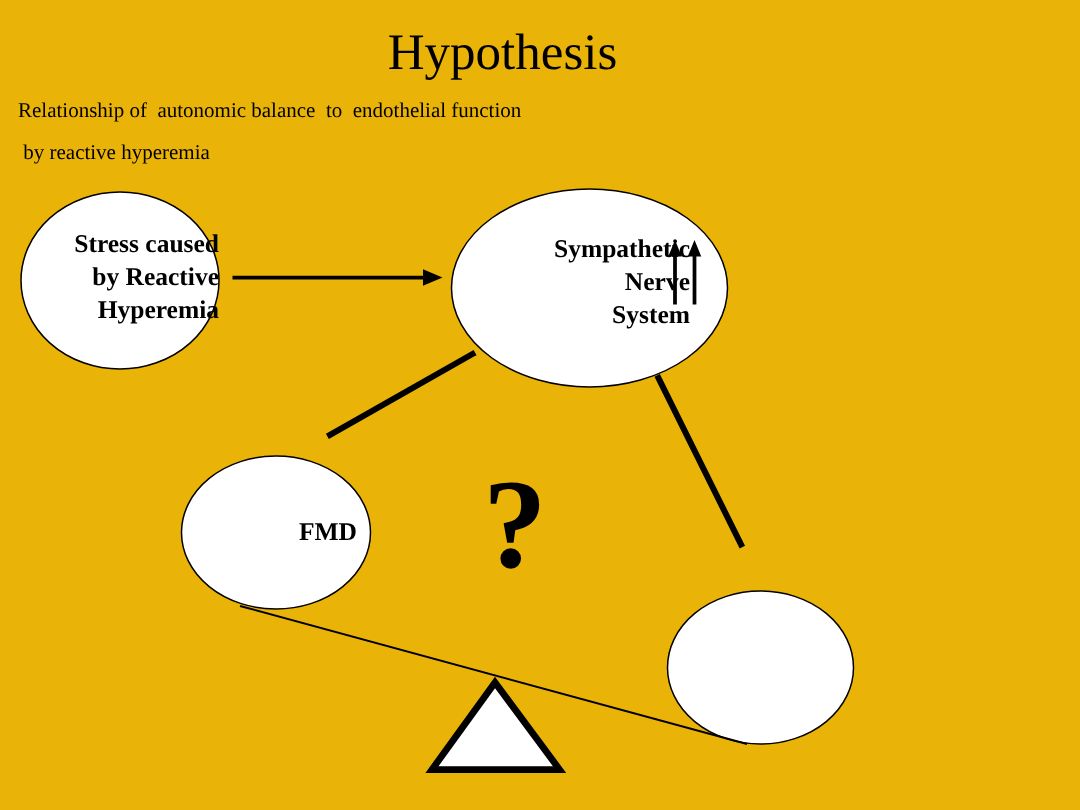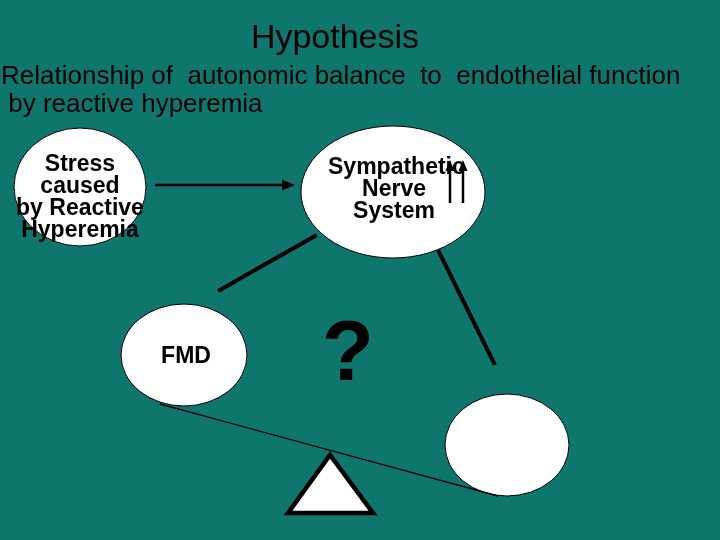--- a/index.html
+++ b/index.html
@@ -1,53 +1,53 @@
 <!DOCTYPE html>
 <html><head>
 <meta charset="utf-8">
 <style>
   html, body { margin: 0; padding: 0; background: #ffffff; }
   .slide {
     position: relative;
     width: 720px;
     height: 540px;
-    background: #0f766e;
+    background: #eab308;
     overflow: hidden;
     color: #000000;
-    font-family: Liberation Sans, sans-serif;
+    font-family: Liberation Serif, serif;
   }
   .slide-title {
     position: absolute;
     left: 0; top: 16px;
     width: 670px;
     text-align: center;
     font-size: 34px;
     line-height: 40px;
     font-weight: 400;
     white-space: pre-line;
   }
   .slide-subtitle {
     position: absolute;
-    left: 1px; top: 61px;
+    left: 12px; top: 61px;
     width: 700px;
-    font-size: 26px;
+    font-size: 14px;
     line-height: 28px;
     font-weight: 400;
     white-space: pre-wrap;
   }
   .diagram-svg {
     position: absolute;
     left: 0; top: 0;
     width: 720px; height: 540px;
   }
   .node-label {
     position: absolute;
-    text-align: center;
+    text-align: right;
     font-weight: 700;
-    font-size: 23px;
+    font-size: 17px;
     line-height: 22px;
     white-space: pre-line;
   }
   .label-stress        { left: 14px;  top: 152px; width: 132px; }
   .label-sympathetic   { left: 328px; top: 155px; width: 132px; }
   .label-fmd           { left: 134px; top: 344px; width: 104px; }
   .label-microvascular { left: 445px; top: 415px; width: 125px; line-height: 21px; }
   .question-mark {
     position: absolute;
     left: 322px; top: 308px;

